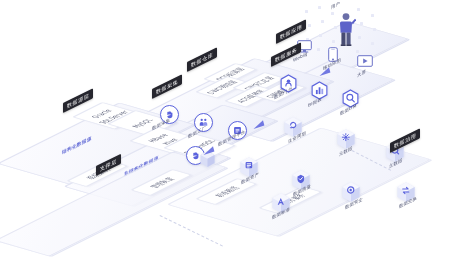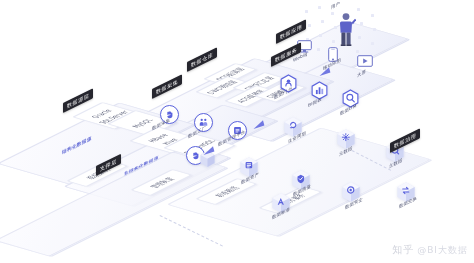--- a/index.html
+++ b/index.html
@@ -472,18 +472,14 @@
   <div class="capsule" style="left:195px;top:199px;width:40px;height:10px;transform:matrix(1,-0.50,1.73,0.50,0,0);">
     <div class="ctx">标准规范</div>
   </div>
   <div class="capsule" style="left:258px;top:208px;width:42px;height:10px;transform:matrix(1,-0.50,1.73,0.50,0,0);">
     <div class="ctx">第三方服务</div>
   </div>
 
   <div class="conn dash" style="left:160px;top:215px;width:70px;transform:rotate(26deg);"></div>
   <div class="conn dash" style="left:352px;top:150px;width:44px;transform:rotate(27deg);"></div>
 
-  <div class="wm">
-    <span>知乎</span>
-    <span class="at">@BI大数据</span>
-  </div>
 
 </div>
 
 </body></html>

